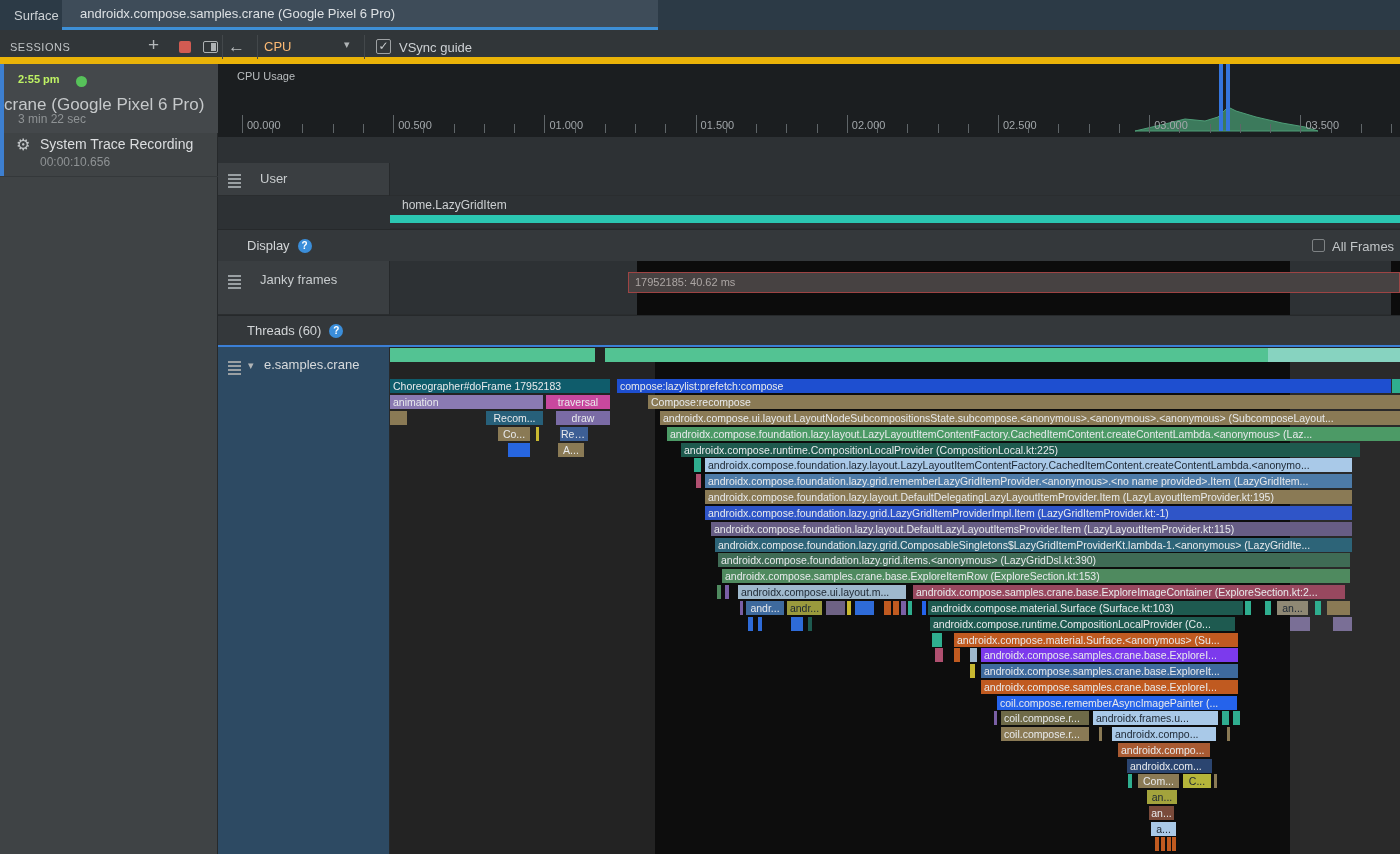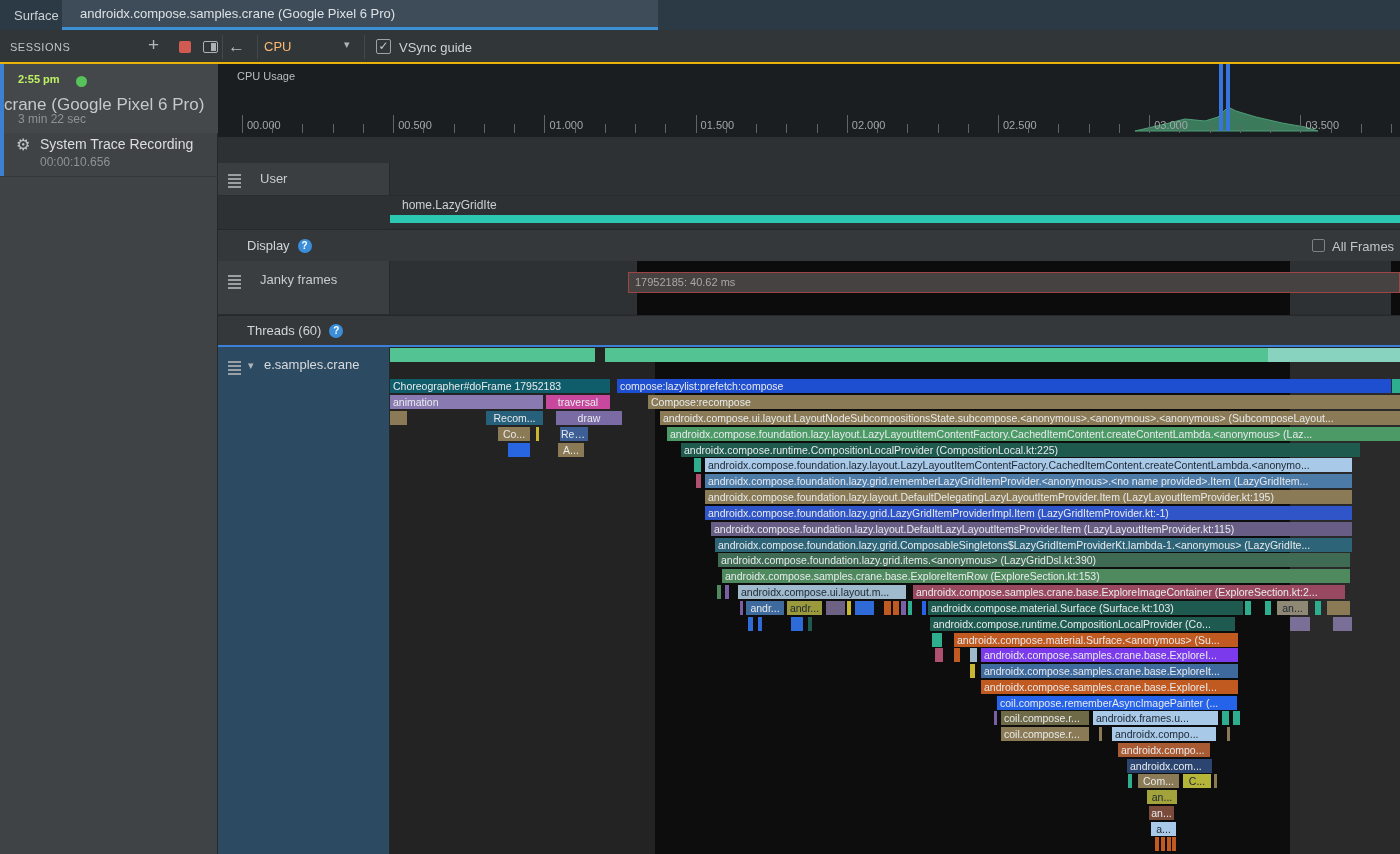--- a/index.html
+++ b/index.html
@@ -6,21 +6,21 @@
   *{box-sizing:border-box;font-family:"Liberation Sans","DejaVu Sans",sans-serif;}
   #screen{position:relative;width:1400px;height:854px;overflow:hidden;background:#2d3134;cursor:default;}
   .abs{position:absolute;}
 
   
   #topbar{left:0;top:0;width:1400px;height:30px;background:#2c3a46;}
   #profiler-tab{left:0;top:0;height:30px;padding:0 14px;display:flex;align-items:center;color:#ccd1d5;font-size:13px;}
   #main-tab{left:62px;top:0;width:596px;height:30px;background:#3e4c59;display:flex;align-items:center;padding-left:18px;color:#dde1e4;font-size:13px;border-bottom:3px solid #3d8fd6;}
 
   
-  #toolbar{left:0;top:30px;width:1400px;height:34px;background:#313639;border-bottom:2px solid #eab308;}
+  #toolbar{left:0;top:30px;width:1400px;height:34px;background:#313639;border-bottom:7px solid #eab308;}
   #sessions-label{left:10px;top:11px;font-size:11px;color:#c0c4c6;letter-spacing:.5px;}
   #plus-icon{left:148px;top:4px;font-size:19px;color:#b4b8ba;}
   #stop-icon{left:179px;top:11px;width:12px;height:12px;background:#d15b52;border-radius:2px;}
   #panel-icon{left:203px;top:11px;width:15px;height:12px;border:1px solid #aeb2b4;border-radius:2px;}
   #panel-icon div{position:absolute;right:1px;top:1px;width:5px;height:8px;background:#aeb2b4;}
   .vsep{top:35px;width:1px;height:24px;background:#43484b;}
   #back-arrow{left:228px;top:36px;font-size:17px;color:#b8bcbe;line-height:22px;}
   #cpu-select{left:264px;top:39px;font-size:13px;color:#fdba74;}
   #cpu-caret{left:344px;top:38px;font-size:11px;color:#b0b4b6;}
   #vsync-box{left:376px;top:39px;width:15px;height:15px;border:1.5px solid #9ea2a4;border-radius:2px;color:#c8ccce;font-size:12px;line-height:13px;text-align:center;}
@@ -203,21 +203,21 @@
             <div></div>
             <div></div>
             <div></div>
           </div>
         <span class="row-label" style="top:8px;">User</span>
       </div>
       <div class="track-data"></div>
     </div>
     <div class="abs track-row" id="lifecycle-row">
       <div class="track-data">
-        <span class="abs" id="lifecycle-event">home.LazyGridIte</span>
+        <span class="abs" id="lifecycle-event">home.LazyGridItem</span>
         <div class="abs" id="lifecycle-bar" style="background: rgb(43, 199, 178);"></div>
       </div>
     </div>
 
     <div class="abs section-hdr" id="display-hdr">
       <span>Display</span>
       <span class="help-icon">?</span>
       <div class="abs" id="allframes-box"></div>
       <span class="abs" id="allframes-label">All Frames</span>
     </div>
@@ -264,21 +264,21 @@
           </div>
         <div id="flame-rows">
             <div class="flame-span" title="Choreographer#doFrame 17952183" style="left: 0px; top: 32px; width: 220px; background: rgb(15, 92, 107);">Choreographer#doFrame 17952183</div>
             <div class="flame-span" title="compose:lazylist:prefetch:compose" style="left: 227px; top: 32px; width: 774px; background: rgb(30, 79, 208);">compose:lazylist:prefetch:compose</div>
             <div class="flame-span small" style="left: 1002px; top: 32px; width: 8px; background: rgb(47, 174, 143);"></div>
             <div class="flame-span" title="animation" style="left: 0px; top: 48px; width: 153px; background: rgb(138, 122, 178);">animation</div>
             <div class="flame-span small" title="traversal" style="left: 156px; top: 48px; width: 64px; background: rgb(200, 72, 158);">traversal</div>
             <div class="flame-span" title="Compose:recompose" style="left: 258px; top: 48px; width: 752px; background: rgb(138, 122, 85);">Compose:recompose</div>
             <div class="flame-span small" style="left: 0px; top: 64px; width: 17px; background: rgb(138, 122, 85);"></div>
             <div class="flame-span small" title="Recom..." style="left: 96px; top: 64px; width: 57px; background: rgb(39, 96, 122);">Recom...</div>
-            <div class="flame-span small" title="draw" style="left: 166px; top: 64px; width: 66px; background: rgb(122, 107, 165);">draw</div>
+            <div class="flame-span small" title="draw" style="left: 166px; top: 64px; width: 54px; background: rgb(122, 107, 165);">draw</div>
             <div class="flame-span" title="androidx.compose.ui.layout.LayoutNodeSubcompositionsState.subcompose.&lt;anonymous&gt;.&lt;anonymous&gt;.&lt;anonymous&gt; (SubcomposeLayout..." style="left: 270px; top: 64px; width: 740px; background: rgb(138, 122, 85);">androidx.compose.ui.layout.LayoutNodeSubcompositionsState.subcompose.&lt;anonymous&gt;.&lt;anonymous&gt;.&lt;anonymous&gt; (SubcomposeLayout...</div>
             <div class="flame-span small" title="Co..." style="left: 108px; top: 80px; width: 32px; background: rgb(138, 122, 85);">Co...</div>
             <div class="flame-span small" style="left: 146px; top: 80px; width: 3px; background: rgb(200, 184, 48);"></div>
             <div class="flame-span small" title="Rec..." style="left: 170px; top: 80px; width: 28px; background: rgb(61, 95, 149);">Rec...</div>
             <div class="flame-span" title="androidx.compose.foundation.lazy.layout.LazyLayoutItemContentFactory.CachedItemContent.createContentLambda.&lt;anonymous&gt; (Laz..." style="left: 277px; top: 80px; width: 733px; background: rgb(76, 154, 102);">androidx.compose.foundation.lazy.layout.LazyLayoutItemContentFactory.CachedItemContent.createContentLambda.&lt;anonymous&gt; (Laz...</div>
             <div class="flame-span small" style="left: 118px; top: 96px; width: 22px; background: rgb(39, 102, 224);"></div>
             <div class="flame-span small" title="A..." style="left: 168px; top: 96px; width: 26px; background: rgb(138, 122, 85);">A...</div>
             <div class="flame-span" title="androidx.compose.runtime.CompositionLocalProvider (CompositionLocal.kt:225)" style="left: 291px; top: 96px; width: 679px; background: rgb(30, 90, 78);">androidx.compose.runtime.CompositionLocalProvider (CompositionLocal.kt:225)</div>
             <div class="flame-span small" style="left: 304px; top: 111px; width: 7px; background: rgb(47, 174, 143);"></div>
             <div class="flame-span dark" title="androidx.compose.foundation.lazy.layout.LazyLayoutItemContentFactory.CachedItemContent.createContentLambda.&lt;anonymo..." style="left: 315px; top: 111px; width: 647px; background: rgb(169, 201, 232);">androidx.compose.foundation.lazy.layout.LazyLayoutItemContentFactory.CachedItemContent.createContentLambda.&lt;anonymo...</div>

